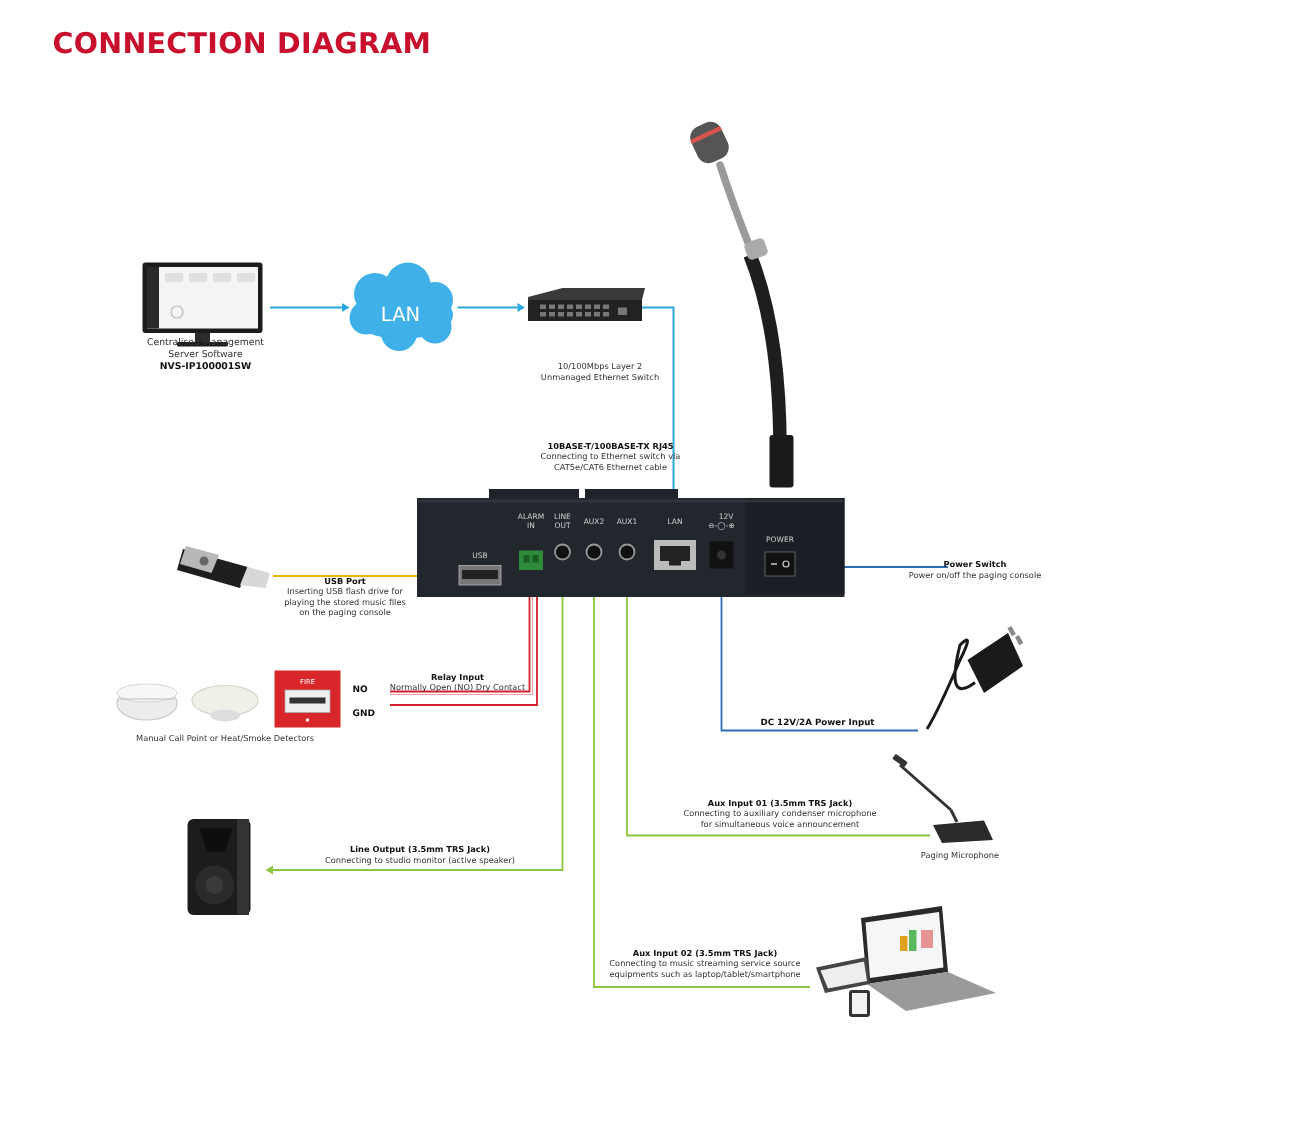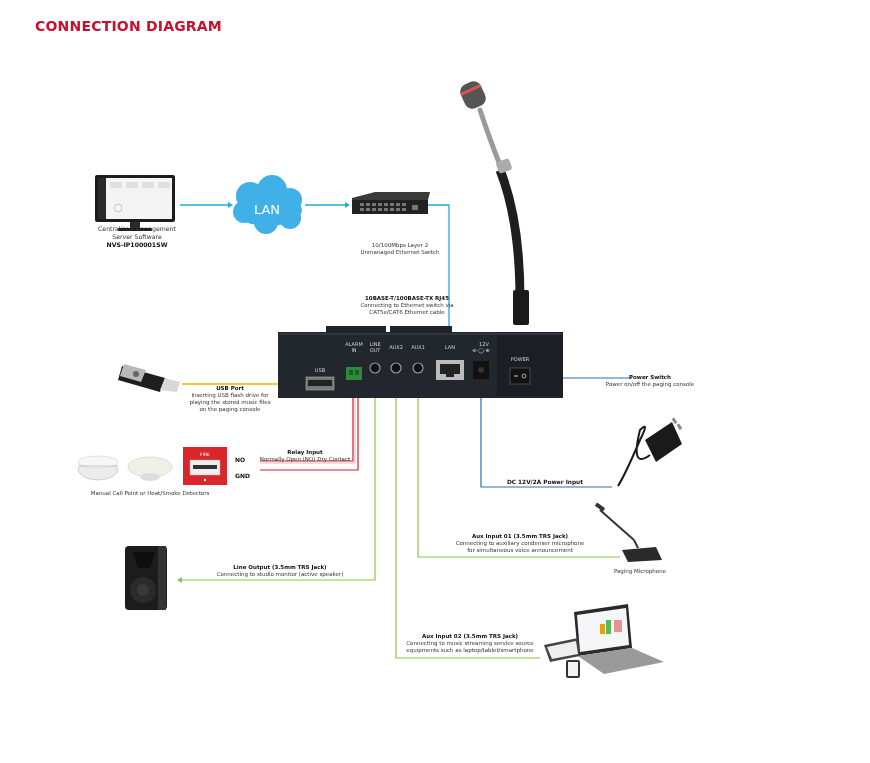--- a/index.html
+++ b/index.html
@@ -1,17 +1,17 @@
 <!DOCTYPE html>
 <html><head>
 <meta charset="utf-8">
 <style>
   html,body{margin:0;padding:0;background:#ffffff;}
   body{width:870px;height:763px;position:relative;overflow:hidden;font-family:"DejaVu Sans",sans-serif;}
-  .title{position:absolute;left:35px;top:18px;font-family:"DejaVu Sans",sans-serif;font-weight:bold;font-size:14px;color:#c8102e;letter-spacing:0.2px;text-align:right;}
+  .title{position:absolute;left:35px;top:18px;font-family:"DejaVu Sans",sans-serif;font-weight:bold;font-size:19px;color:#c8102e;letter-spacing:0.2px;text-align:right;}
   svg#diagram{position:absolute;left:0;top:0;}
   .lbl{position:absolute;font-size:6.2px;color:#333;text-align:center;line-height:8px;white-space:nowrap;font-family:"DejaVu Sans",sans-serif;}
   .bold{font-weight:bold;color:#111;}
   .port-lbl{font-family:"DejaVu Sans",sans-serif;font-size:5px;fill:#cfcfcf;}
 </style>
 </head>
 <body>
 
 <div class="title">CONNECTION DIAGRAM</div>
 

